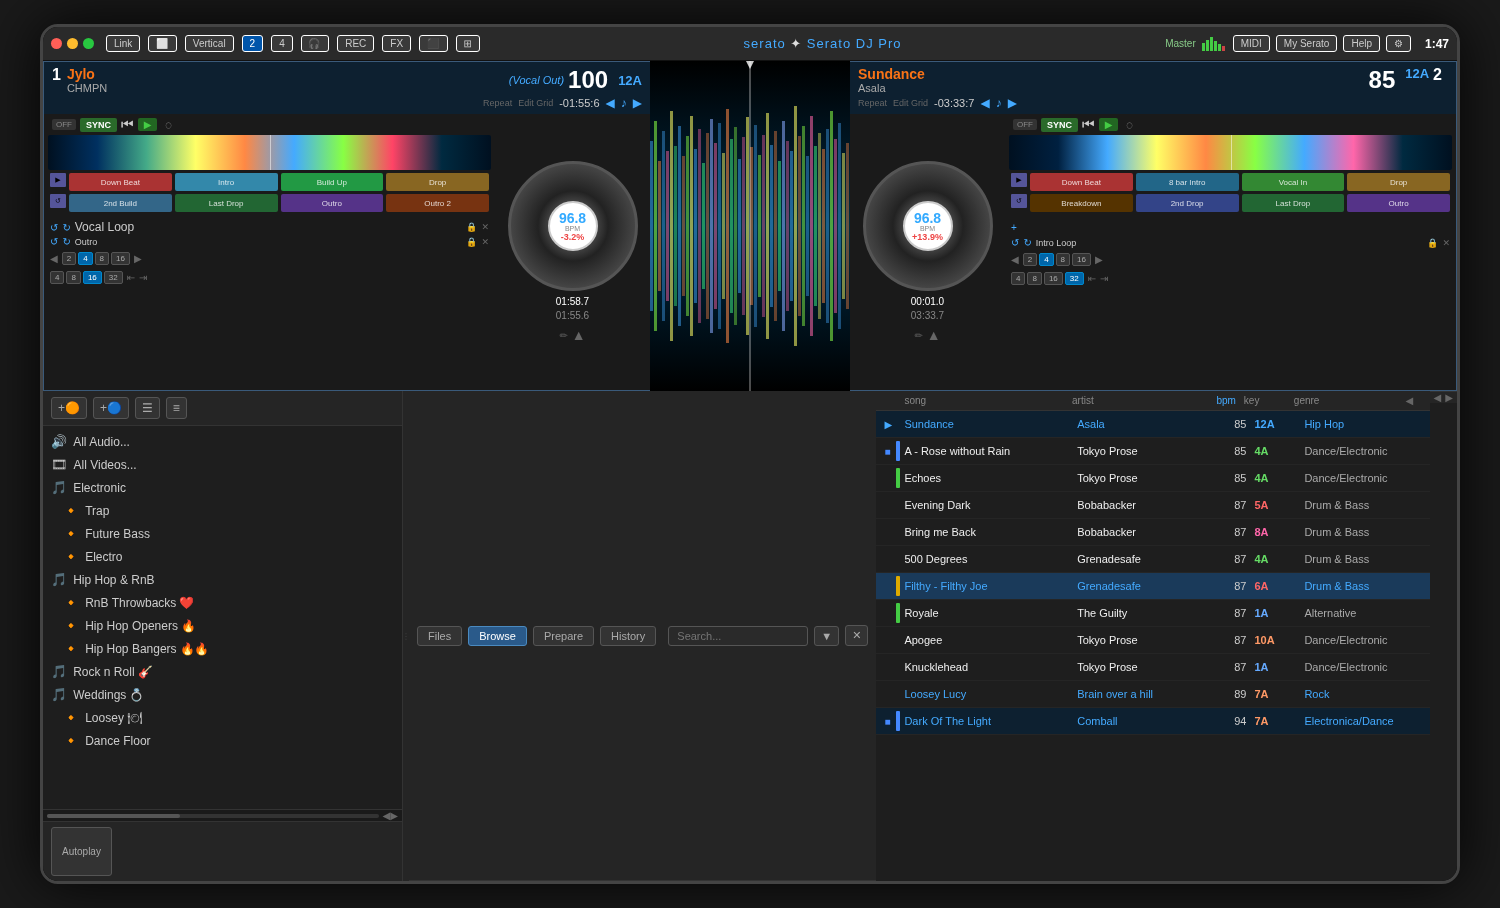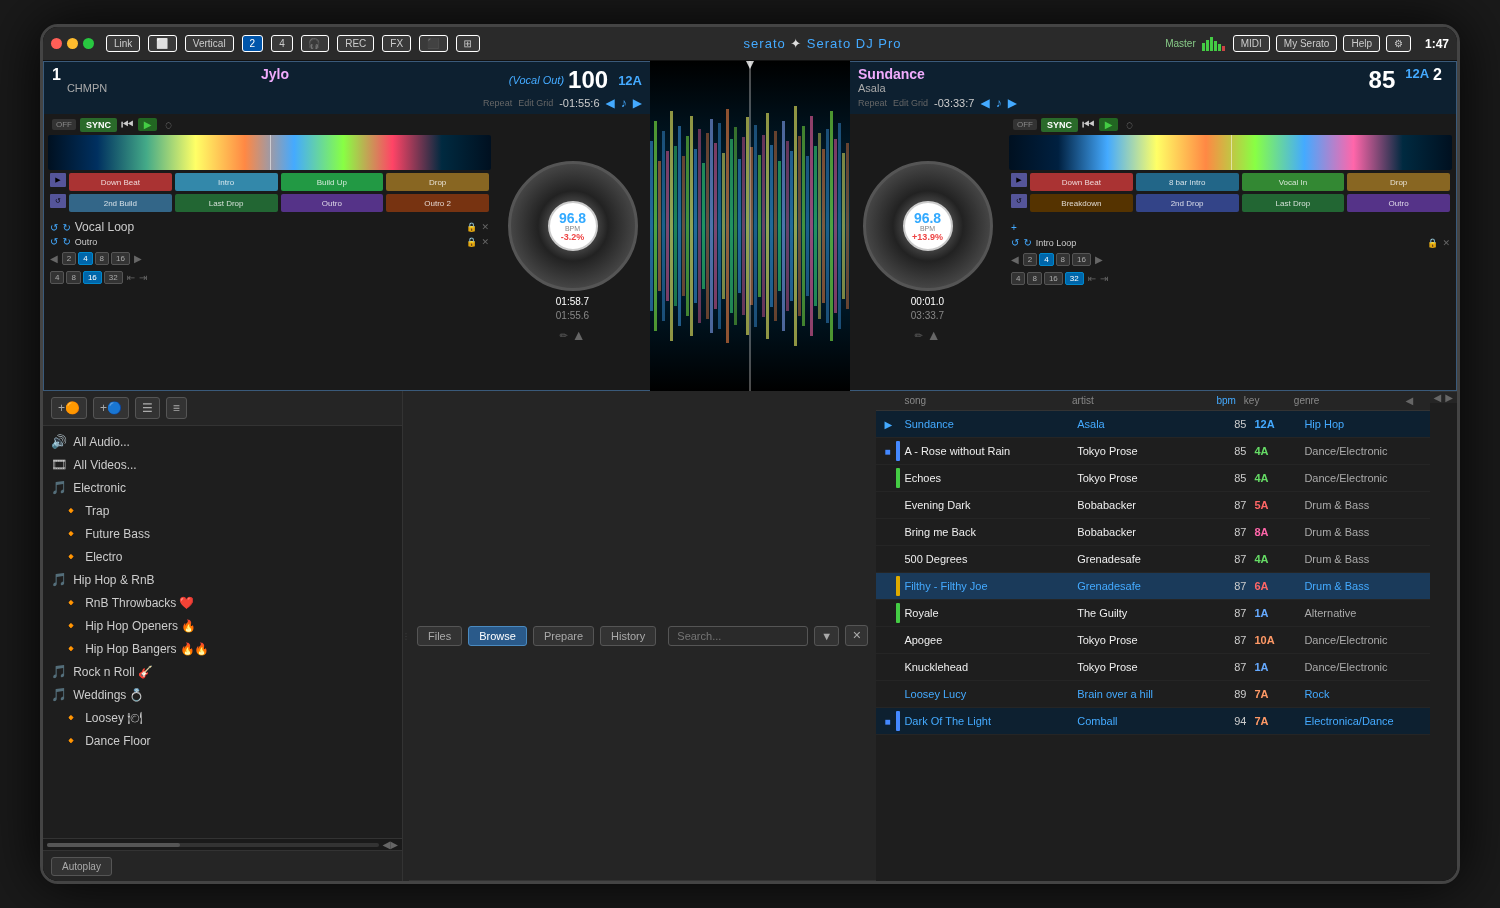--- a/index.html
+++ b/index.html
@@ -144,24 +144,23 @@
       font-size: 16px;
       font-weight: bold;
       margin-right: 6px;
     }
 
     .deck-title-section {
       flex: 1;
     }
 
     .deck-track {
-      color: #f0abfc;
+      color: #f97316;
       font-size: 14px;
       font-weight: bold;
-      text-align: center;
     }
 
     .deck-artist {
       color: #aaa;
       font-size: 11px;
     }
 
     .deck-cue-label {
       color: #4af;
       font-size: 11px;
@@ -422,21 +421,21 @@
       background: #252525;
       border-top: 1px solid #333;
       flex-shrink: 0;
     }
 
     .autoplay-btn {
       background: #333;
       border: 1px solid #555;
       color: #aaa;
       font-size: 10px;
-      padding: 3px 10px;
+      padding: 18px 10px;
       border-radius: 3px;
       cursor: pointer;
     }
 
     
     .main-content {
       flex: 1;
       display: flex;
       flex-direction: row;
       overflow: hidden;

